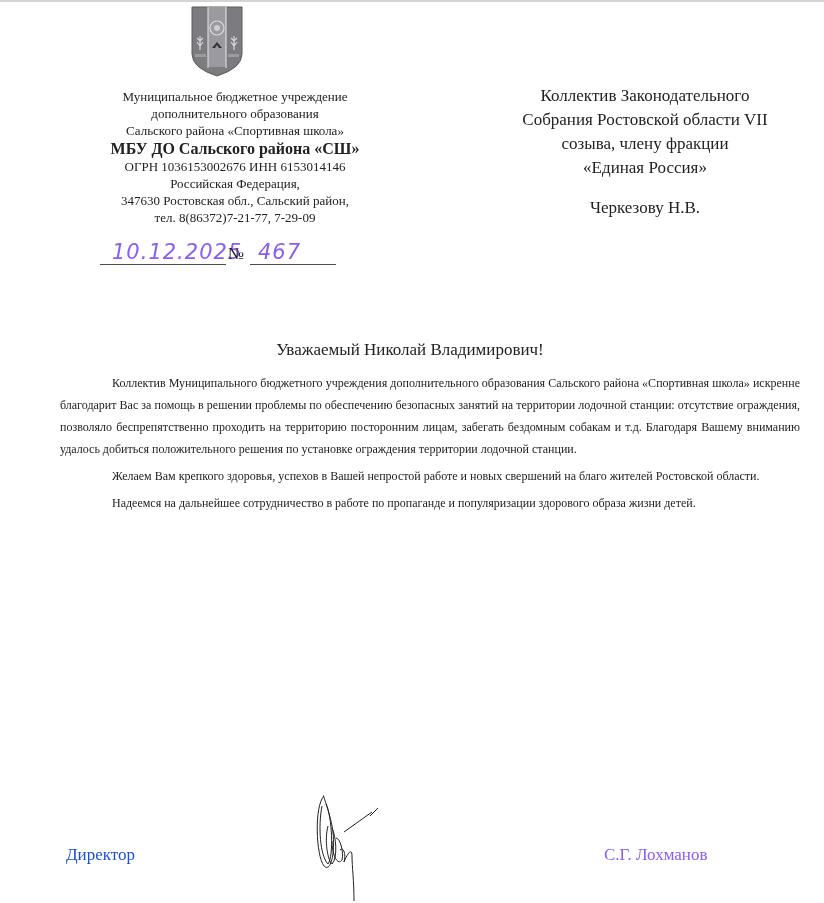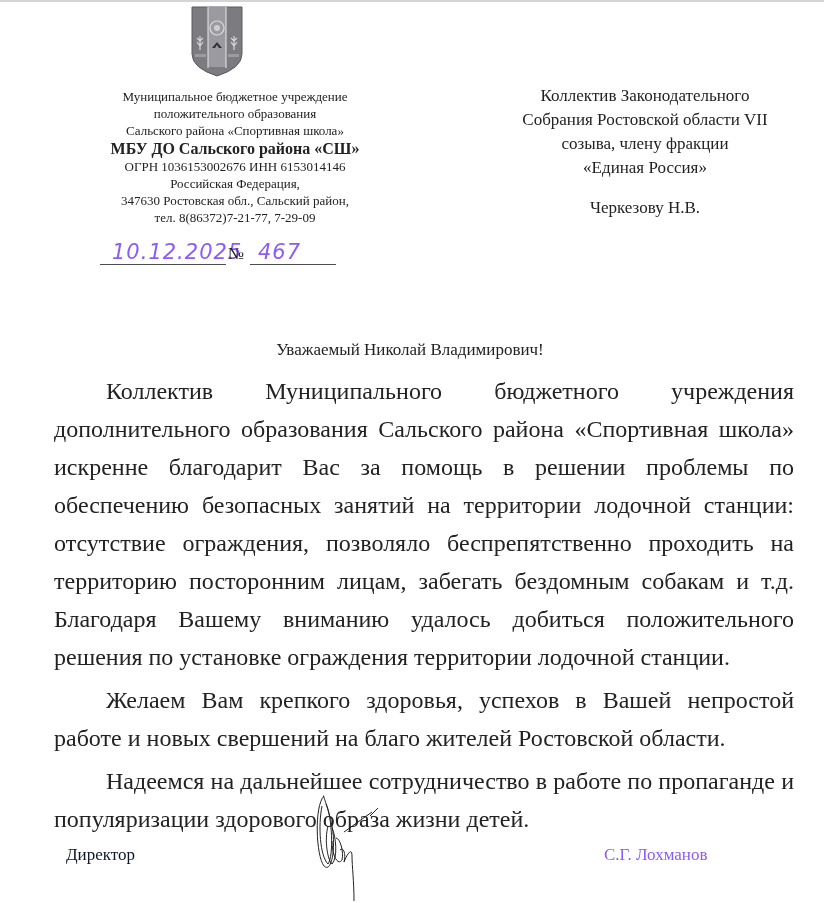--- a/index.html
+++ b/index.html
@@ -21,26 +21,26 @@
   .numsign { position:absolute; left:128px; top:4px; font-size:17px; color:#222; }
   .uline { position:absolute; height:1px; background:#4d4d4d; top:24px; }
 
   .addressee { position:absolute; left:480px; top:84px; width:330px; text-align:center;
                font-size:17px; line-height:24px; color:#222; }
   .addressee .name { margin-top:16px; }
 
   .salutation { position:absolute; left:0; width:820px; top:340px; text-align:center;
                 font-size:17px; color:#222; }
 
-  .body { position:absolute; left:54px; top:372px; width:740px; font-size:24px;
-          line-height:38px; color:#222; text-align:justify; }
+  .body { position:absolute; left:60px; top:372px; width:740px; font-size:12px;
+          line-height:22px; color:#222; text-align:justify; }
   .body p { margin:0; text-indent:52px; }
   .body p + p { margin-top:5px; }
 
-  .director { position:absolute; left:66px; top:845px; font-size:17px; color:#0f172a; }
+  .director { position:absolute; left:66px; top:845px; font-size:17px; color:#1d4ed8; }
   .signer { position:absolute; left:604px; top:845px; font-size:17px; color:#8b5cf6; }
   .signature { position:absolute; left:310px; top:786px; width:80px; height:118px; }
 </style>
 </head>
 <body>
 
 <div class="topline"></div>
 
 <svg class="emblem" viewBox="0 0 52 72">
   <path d="M1 1 H51 V48 Q51 62 26 70 Q1 62 1 48 Z" fill="#7b7b80" stroke="#5a5a5e" stroke-width="1"></path>
@@ -53,21 +53,21 @@
   <g stroke="#d8d8d8" stroke-width="1.2" fill="none">
     <path d="M9 44 L9 30 M6 36 L9 40 L12 36 M6 32 L9 35 L12 32"></path>
     <path d="M43 44 L43 30 M40 36 L43 40 L46 36 M40 32 L43 35 L46 32"></path>
   </g>
   <rect x="4" y="48" width="11" height="3" fill="#9c9c9c"></rect>
   <rect x="37" y="48" width="11" height="3" fill="#9c9c9c"></rect>
 </svg>
 
 <div class="org">
   <div>Муниципальное бюджетное учреждение</div>
-  <div>положительного образования</div>
+  <div>дополнительного образования</div>
   <div>Сальского района «Спортивная школа»</div>
   <div class="bold">МБУ ДО Сальского района «СШ»</div>
   <div>ОГРН 1036153002676  ИНН 6153014146</div>
   <div>Российская Федерация,</div>
   <div>347630 Ростовская обл., Сальский район,</div>
   <div>тел. 8(86372)7-21-77, 7-29-09</div>
 </div>
 
 <div class="dateline">
   <span class="hand date">10.12.2025</span>

